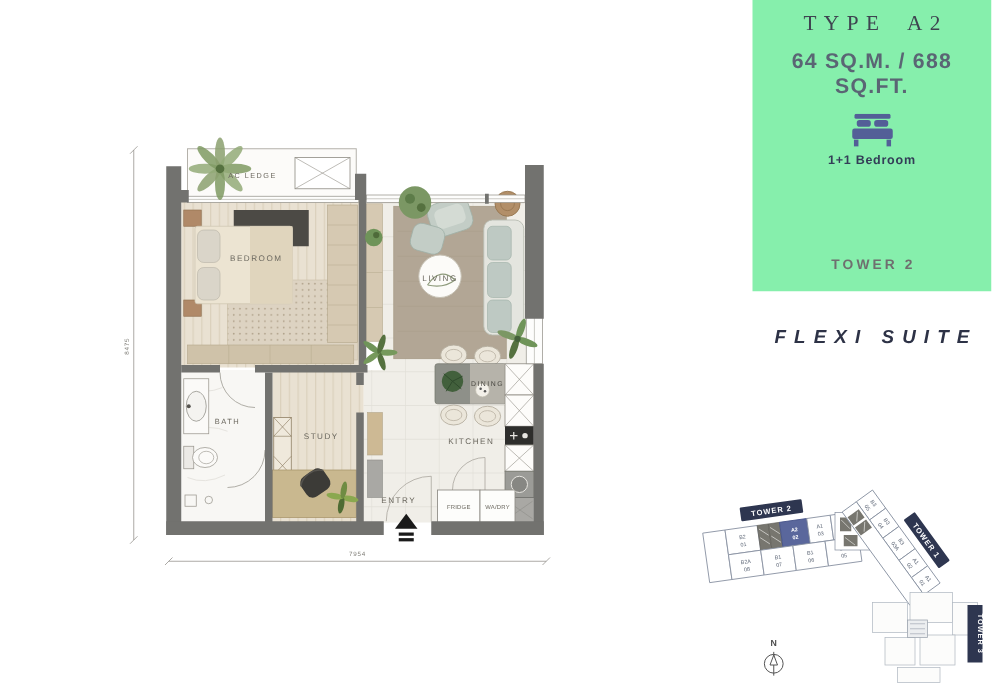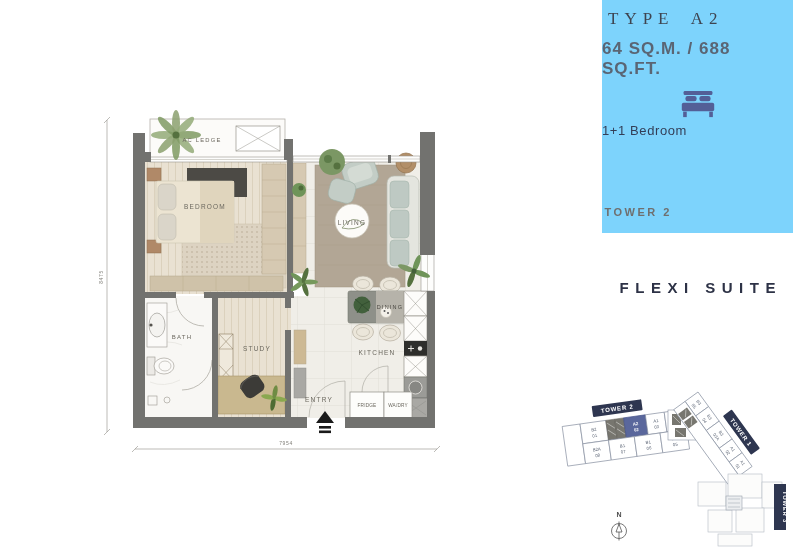--- a/index.html
+++ b/index.html
@@ -7,31 +7,31 @@
           font-family:"Liberation Sans",sans-serif;}
   svg text{font-family:"Liberation Sans",sans-serif;}
   .rm{fill:#6b685f;letter-spacing:1.2px;font-size:6.5px;text-anchor:middle;}
   .rm-sm{fill:#6b685f;letter-spacing:0.2px;font-size:4.7px;text-anchor:middle;}
   .dim{fill:#82807a;font-size:5px;letter-spacing:0.6px;text-anchor:middle;}
   .kp{fill:#5c6575;font-size:4.3px;text-anchor:middle;}
   .kp-hl{fill:#ffffff;font-weight:bold;}
   .kp-tower{fill:#ffffff;font-size:6px;letter-spacing:0.8px;text-anchor:middle;font-weight:bold;}
   .kp-n{fill:#4a4a4a;font-size:7px;text-anchor:middle;font-weight:bold;}
 
-  .panel{position:absolute;left:602px;top:0;width:191px;height:233px;background:#7dd3fc;text-align:left;}
+  .panel{position:absolute;left:602px;top:0;width:191px;height:233px;background:#86efac;text-align:center;}
   .panel-title{padding-top:9px;font-family:"Liberation Serif",serif;font-size:17px;
                letter-spacing:6px;word-spacing:7px;color:#3e4450;text-indent:6px;}
   .panel-area{margin-top:10px;font-size:17px;font-weight:bold;letter-spacing:1px;color:#5a6574;}
   .feature{margin-top:12px;}
   .feature svg{display:block;margin:0 auto;}
-  .feature-label{margin-top:5px;font-size:13px;font-weight:normal;letter-spacing:0.6px;color:#333e57;}
+  .feature-label{margin-top:5px;font-size:10px;font-weight:bold;letter-spacing:0.6px;color:#333e57;}
   .panel-tower{position:absolute;bottom:15px;width:100%;font-size:11px;font-weight:bold;
                letter-spacing:2.5px;color:#6f6f6f;text-indent:2.5px;}
-  .flexi{position:absolute;left:602px;top:279px;width:191px;text-align:center;
-         font-size:15px;font-weight:bold;letter-spacing:6.5px;color:#2d3246;text-indent:6.5px;}
+  .flexi{position:absolute;left:602px;top:261px;width:191px;text-align:center;
+         font-size:15px;font-weight:bold;letter-spacing:6.5px;color:#2d3246;text-indent:6.5px;font-style:italic;}
   .plan-svg{position:absolute;left:0;top:0;}
   .keyplan-svg{position:absolute;left:548px;top:386px;}
 </style>
 </head>
 <body>
 
 <div class="canvas">
 
   <svg class="plan-svg" width="560" height="552" viewBox="0 0 560 552">
     <defs>

